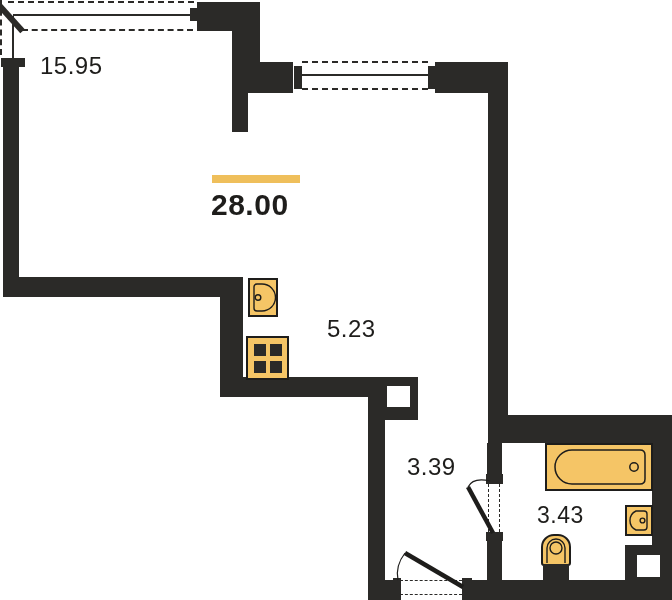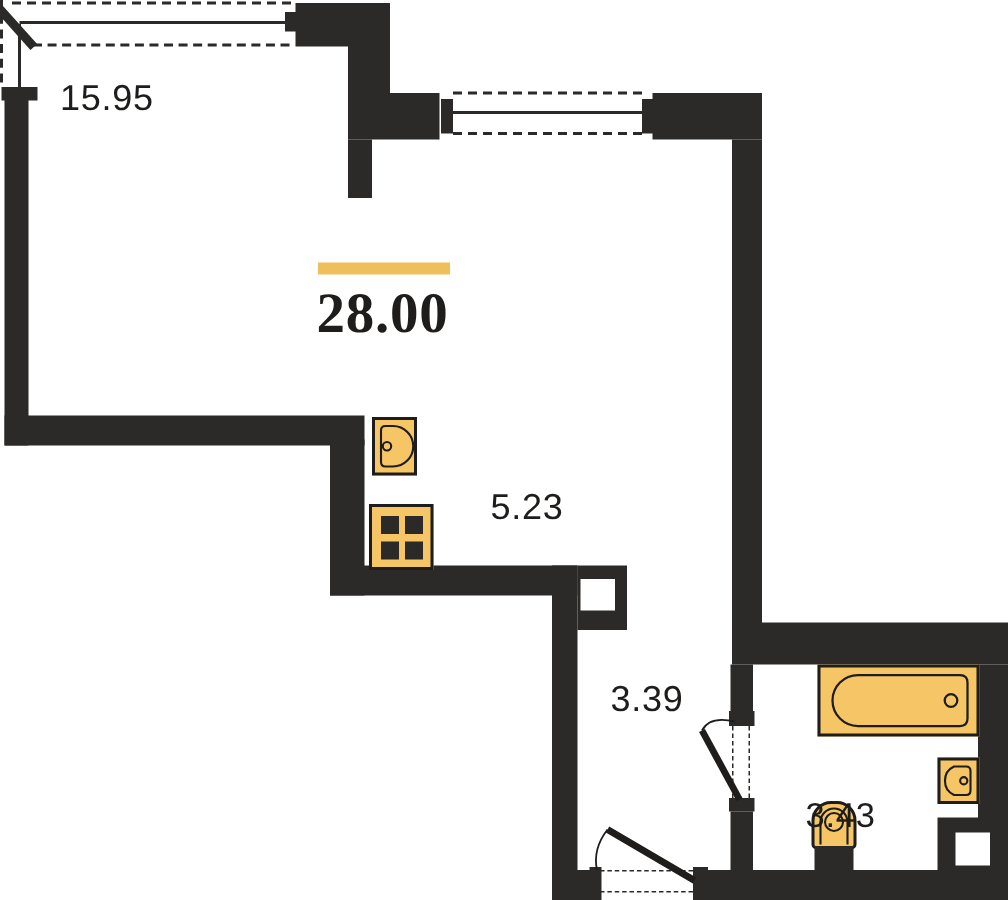--- a/index.html
+++ b/index.html
@@ -19,22 +19,22 @@
   .dash-h{position:absolute;border-top:2px dashed var(--wall);height:0;}
   .dash-h.thin{border-top-width:1.5px;}
   .dash-v{position:absolute;border-left:2px dashed var(--wall);width:0;}
   .dash-v.thin{border-left-width:1.5px;}
   .line{position:absolute;background:var(--wall);}
   .area-label{
     position:absolute;font-size:24px;line-height:1;color:var(--text);
     letter-spacing:0.5px;white-space:nowrap;
   }
   .total-label{
-    position:absolute;font-size:38px;font-weight:bold;line-height:1;
-    color:var(--text);letter-spacing:0.5px;white-space:nowrap;font-family:Liberation Serif, serif;
+    position:absolute;font-size:30px;font-weight:bold;line-height:1;
+    color:var(--text);letter-spacing:0.5px;white-space:nowrap;
   }
   .accent{position:absolute;background:var(--accent-bar);}
   .fixture{
     position:absolute;background:var(--fixture-fill);
     border:2px solid var(--text);box-sizing:border-box;
   }
   .fixture svg{display:block;width:100%;height:100%;}
   .doorsvg{position:absolute;overflow:visible;}
   svg .stroke{fill:none;stroke:var(--text);}
 </style>
@@ -134,19 +134,19 @@
       <path class="stroke" stroke-width="1.4" d="M 17,4 L 9,4 A 10.5 10.5 0 0 0 9,23 L 17,23 Q 20,23 20,20 L 20,7 Q 20,4 17,4 Z"></path>
       <circle class="stroke" stroke-width="1.4" cx="15.5" cy="13.5" r="2.4"></circle>
     </svg>
   </div>
 
   <span class="area-label" style="left:40px;top:54px;">15.95</span>
 
   <div class="accent" style="left:212px;top:175px;width:88px;height:8px;"></div>
   <span class="total-label" style="left:211px;top:190px;">28.00</span>
 
-  <span class="area-label" style="left:327px;top:327px;">5.23</span>
+  <span class="area-label" style="left:327px;top:317px;">5.23</span>
 
   <span class="area-label" style="left:407px;top:455px;">3.39</span>
 
-  <span class="area-label" style="left:537px;top:532px;font-size:23px;">3.43</span>
+  <span class="area-label" style="left:537px;top:504px;font-size:23px;">3.43</span>
 
 </div>
 
 </body></html>

